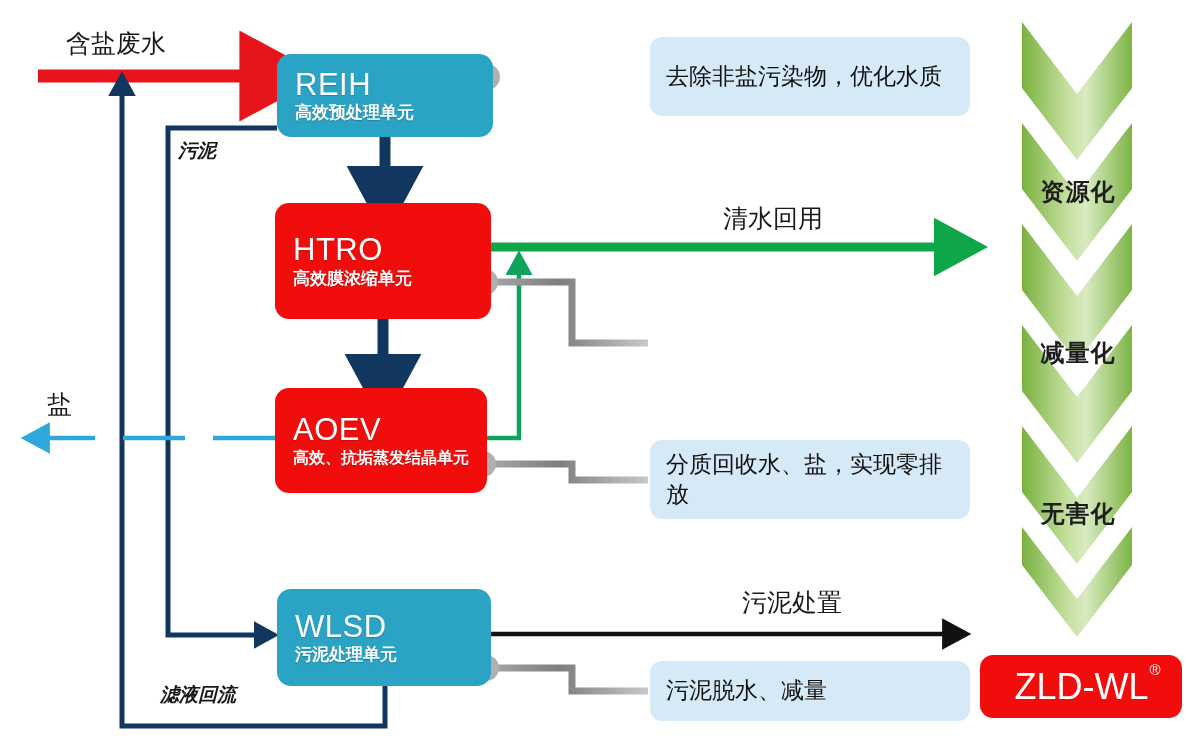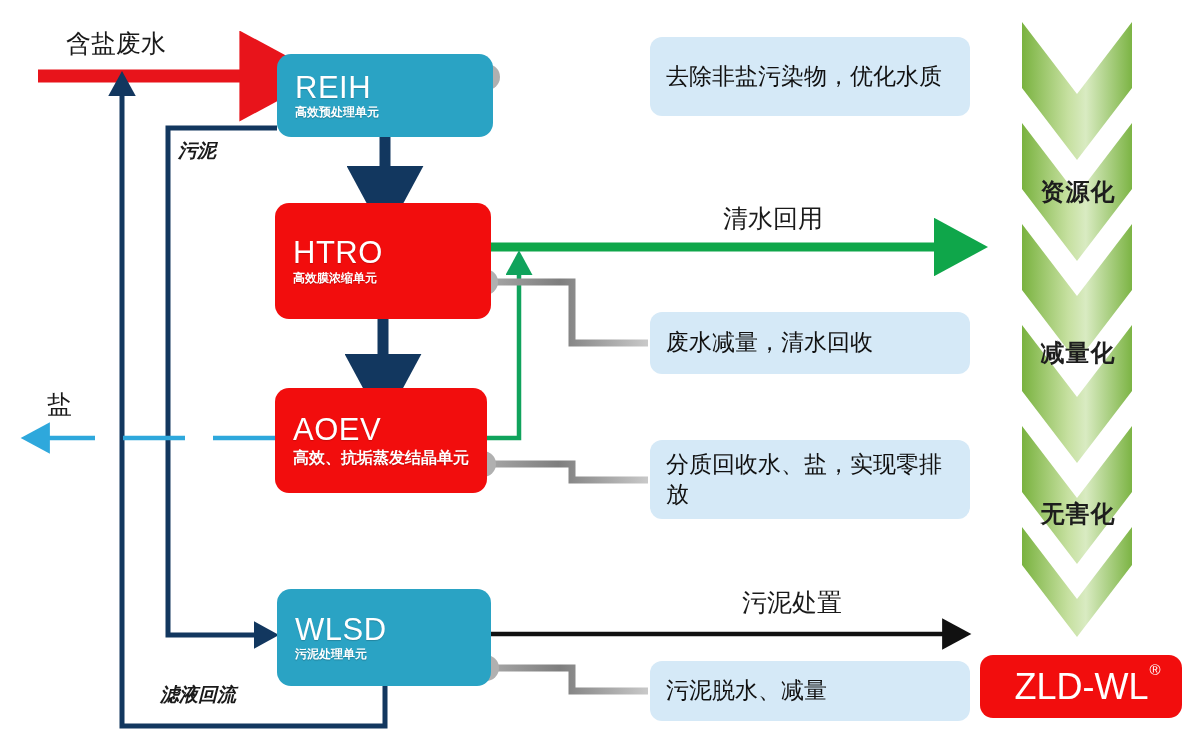--- a/index.html
+++ b/index.html
@@ -35,21 +35,21 @@
   }
   .unit .code{
     font-size:31px;
     line-height:1.05;
     font-weight:400;
     letter-spacing:.5px;
     color:#ffffff;
     text-shadow:0 1px 1px rgba(0,0,0,.18);
   }
   .unit .sub{
-    font-size:12px;
+    font-size:17px;
     line-height:1.12;
     font-weight:bold;
     margin-top:2px;
     color:#ffffff;
     text-shadow:0 1px 1px rgba(0,0,0,.22);
   }
   .unit.teal{background:#2AA3C4;}
   .unit.red{background:#F20D0D;}
 
   #unit-reih{left:277px;top:34px;width:216px;height:83px;margin-top:20px;}
@@ -257,23 +257,20 @@
   </div>
 
   <div class="unit teal" id="unit-wlsd">
     <div class="code">WLSD</div>
     <div class="sub">污泥处理单元</div>
   </div>
 
   <div class="callout" id="callout-reih">
     <span>去除非盐污染物，优化水质</span>
   </div>
-  <div class="callout" id="callout-htro">
-    <span>废水减量，清水回收</span>
-  </div>
   <div class="callout" id="callout-wlsd">
     <span>污泥脱水、减量</span>
   </div>
   <div class="callout" id="callout-aoev">
     <span>分质回收水、盐，实现零排放</span>
   </div>
 
   <div class="flow-label" id="label-feed">含盐废水</div>
   <div class="flow-label small" id="label-sludge">污泥</div>
   <div class="flow-label" id="label-salt">盐</div>

